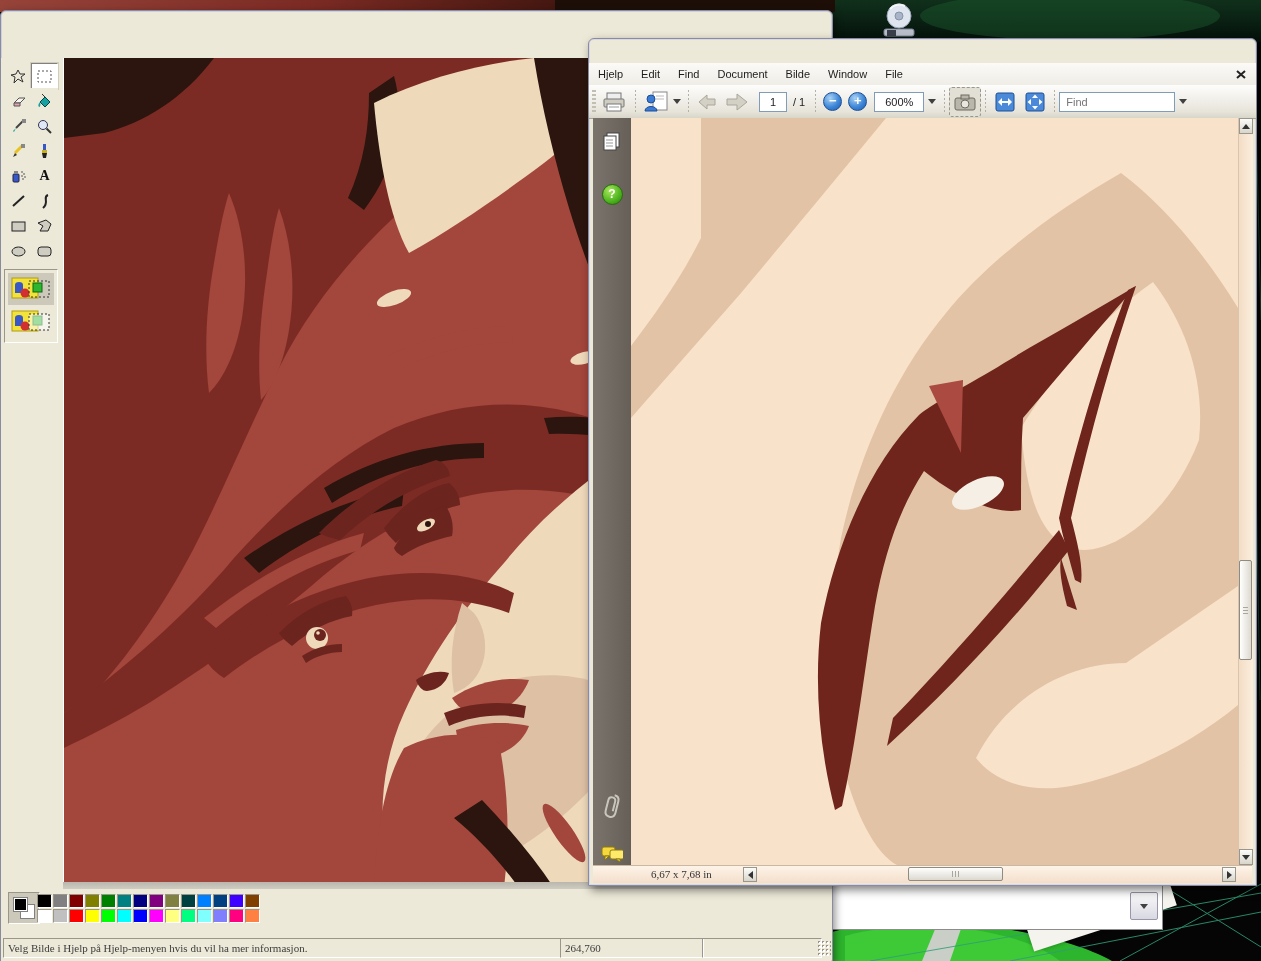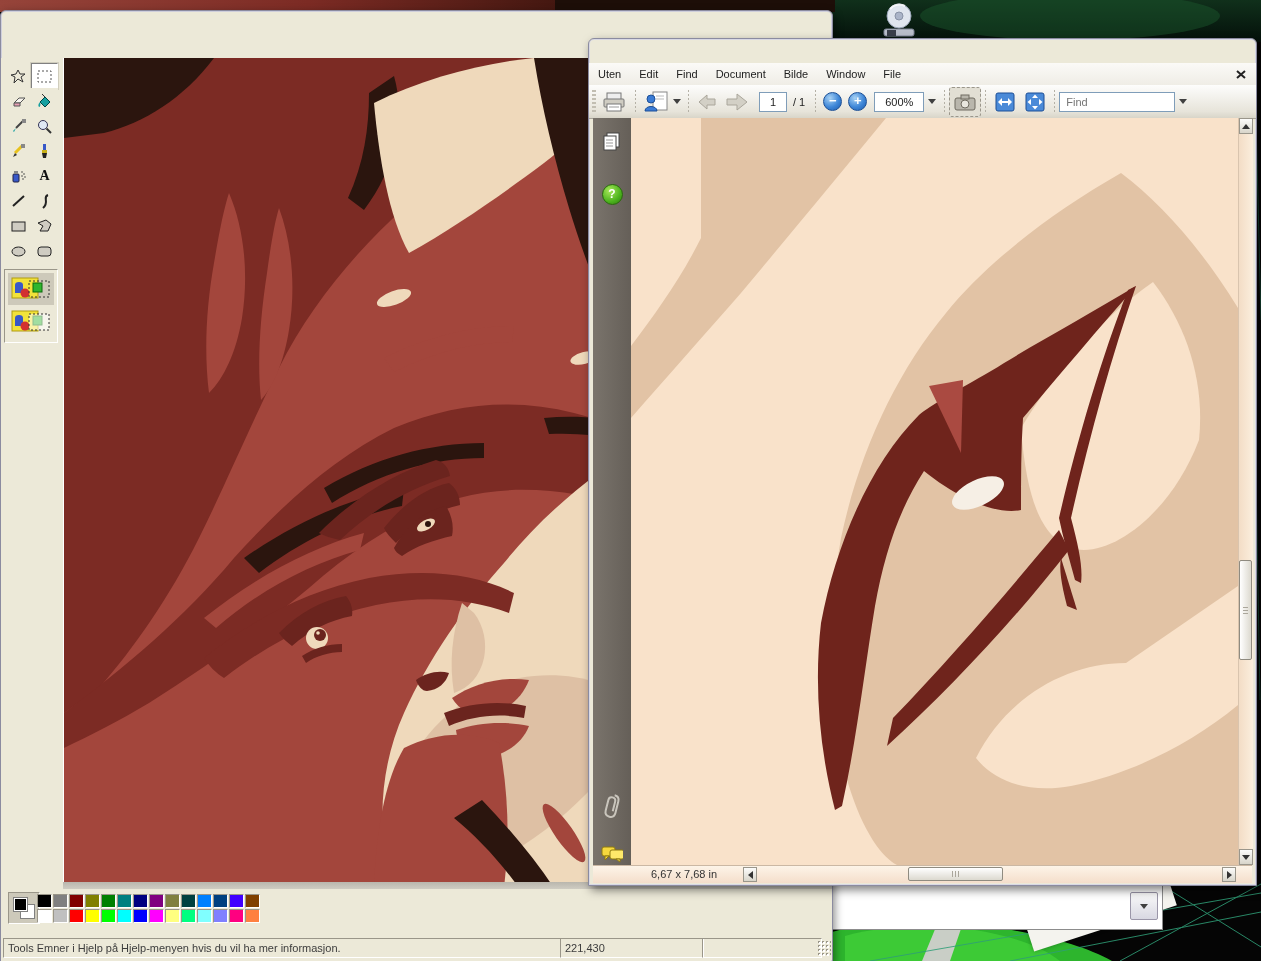--- a/index.html
+++ b/index.html
@@ -117,21 +117,21 @@
     position:absolute;left:4px;top:826px;width:659px;height:17px;
     background:linear-gradient(#fdf4e8,#f4decb);
     border-top:1px solid #cbb8a4;font-size:11px;color:#333;
   }
   #hscroll-thumb{position:absolute;left:315px;top:1px;width:95px;height:14px;border:1px solid #8f8b80;border-radius:2px;background:linear-gradient(#ffffff,#dcd9cf);box-sizing:border-box;}
   #hscroll-thumb:after{content:"";position:absolute;top:3px;bottom:3px;left:43px;width:8px;background:repeating-linear-gradient(90deg,#aaa69b 0 1px,transparent 1px 3px);}
   
   #combo-win{left:830px;top:884px;width:333px;height:46px;background:#fff;border:1px solid #8c8c8c;box-sizing:border-box;}
   #combo-btn{position:absolute;right:4px;top:7px;width:26px;height:26px;border:1px solid #9a96a8;border-radius:2px;background:linear-gradient(#fafafa,#d8d8e2);display:flex;align-items:center;justify-content:center;}
   #white-card{left:1020px;top:862px;width:150px;height:68px;background:#f4f3ee;transform:rotate(-18deg);box-shadow:0 0 4px rgba(0,0,0,.3);}
-  .lbl{white-space:nowrap;}
+  .lbl{white-space:nowrap;font-family:Liberation Serif, serif;}
 </style>
 </head>
 <body>
 
 <svg class="abs" width="1261" height="961" style="left:0;top:0">
   <defs>
     <linearGradient id="topMaroon" x1="0" y1="0" x2="1" y2="0">
       <stop offset="0" stop-color="#96443a"></stop>
         <stop offset="0.55" stop-color="#7C2B24"></stop>
         <stop offset="1" stop-color="#431710"></stop>
@@ -400,31 +400,31 @@
         <div class="swatch" style="background: rgb(255, 255, 128);"></div>
         <div class="swatch" style="background: rgb(0, 255, 128);"></div>
         <div class="swatch" style="background: rgb(128, 255, 255);"></div>
         <div class="swatch" style="background: rgb(128, 128, 255);"></div>
         <div class="swatch" style="background: rgb(255, 0, 128);"></div>
         <div class="swatch" style="background: rgb(255, 128, 64);"></div>
       </div>
   </div>
 
   <div id="paint-status">
-    <div class="panel sunken lbl" style="left:2px;width:552px">Tools Emner i Hjelp på Hjelp-menyen hvis du vil ha mer informasjon.</div>
-    <div class="panel sunken lbl" style="left:559px;width:138px">221,430</div>
+    <div class="panel sunken lbl" style="left:2px;width:552px">Velg Bilde i Hjelp på Hjelp-menyen hvis du vil ha mer informasjon.</div>
+    <div class="panel sunken lbl" style="left:559px;width:138px">264,760</div>
     <div class="panel sunken" style="left:701px;width:114px"></div>
     <div class="grip"></div>
   </div>
 </div>
 
 <div class="win" id="reader-win">
 
   <div class="menubar" id="reader-menubar">
-    <span class="mitem">Uten</span>
+    <span class="mitem">Hjelp</span>
     <span class="mitem">Edit</span>
     <span class="mitem">Find</span>
     <span class="mitem">Document</span>
     <span class="mitem">Bilde</span>
     <span class="mitem">Window</span>
     <span class="mitem">File</span>
     <svg width="10" height="9" style="position:absolute;right:10px;top:7px">
         <path d="M1,1 L9,8 M9,1 L1,8" stroke="#222" stroke-width="2"></path>
       </svg>
   </div>

